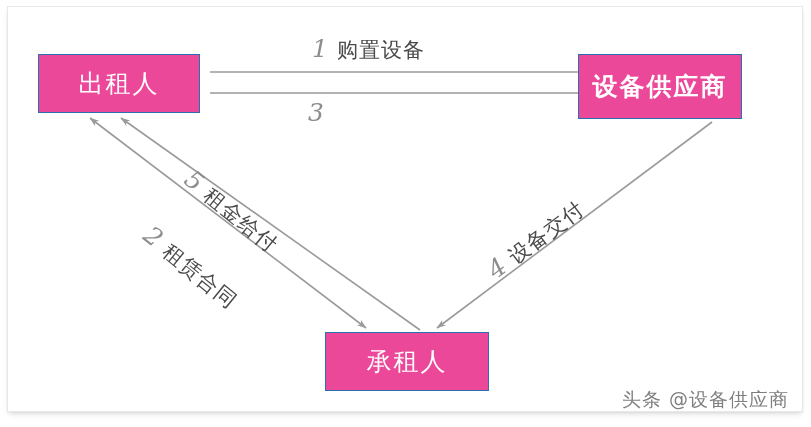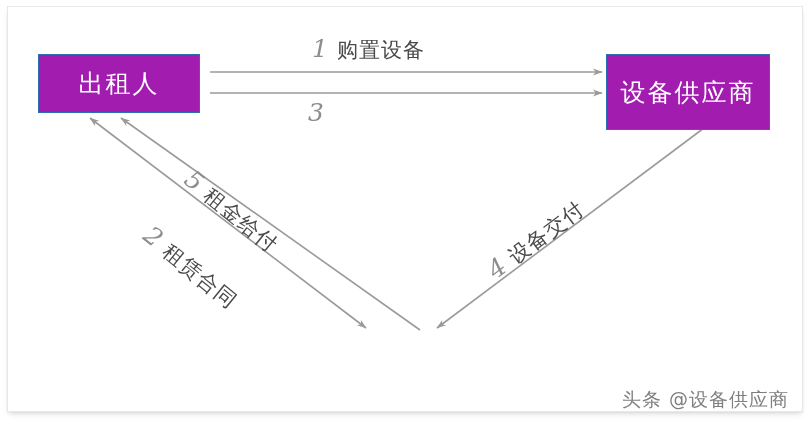--- a/index.html
+++ b/index.html
@@ -41,31 +41,31 @@
     width: 811px;
     height: 427px;
   }
 
   
   .node {
     position: absolute;
     display: flex;
     align-items: center;
     justify-content: center;
-    background: #a21caf;
+    background: #ec4899;
     border: 1px solid #2a6fb0;
     color: #ffffff;
     font-size: 25px;
     letter-spacing: 2px;
     line-height: 1;
     box-sizing: border-box;
     font-family: "DejaVu Sans", "Liberation Sans", sans-serif;
   }
   #node-lessor   { left: 38px;  top: 54px;  width: 162px; height: 59px; }
-  #node-supplier { left: 606px; top: 54px;  width: 164px; height: 76px; }
+  #node-supplier { left: 578px; top: 54px;  width: 164px; height: 65px; font-weight: bold; }
   #node-lessee   { left: 325px; top: 332px; width: 164px; height: 59px; }
 
   
   .flow-label {
     position: absolute;
     display: flex;
     align-items: baseline;
     white-space: nowrap;
     line-height: 1;
   }
@@ -145,20 +145,23 @@
   </svg>
 
   <div class="node" id="node-lessor">
     <span>出租人</span>
   </div>
 
   <div class="node" id="node-supplier">
     <span>设备供应商</span>
   </div>
 
+  <div class="node" id="node-lessee">
+    <span>承租人</span>
+  </div>
 
   <div class="flow-label" id="label-1">
     <span class="num">1</span>
     <span class="txt">购置设备</span>
   </div>
 
   <div class="flow-label" id="label-3">
     <span class="num">3</span>
   </div>
 

